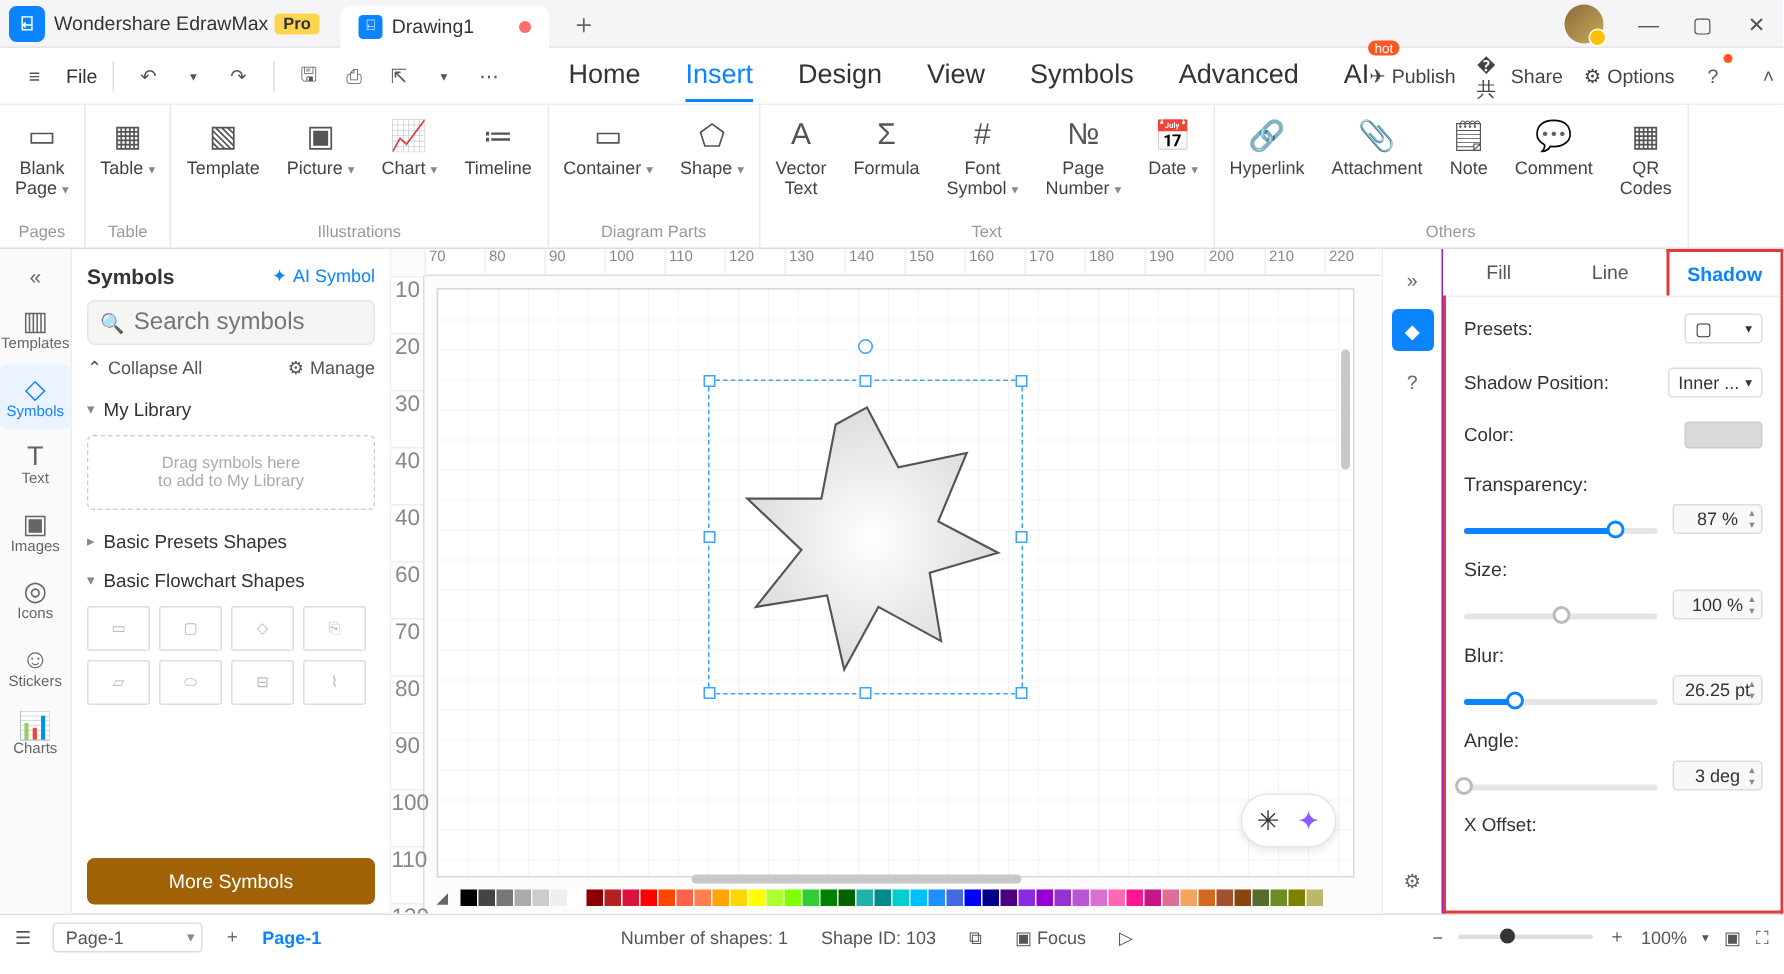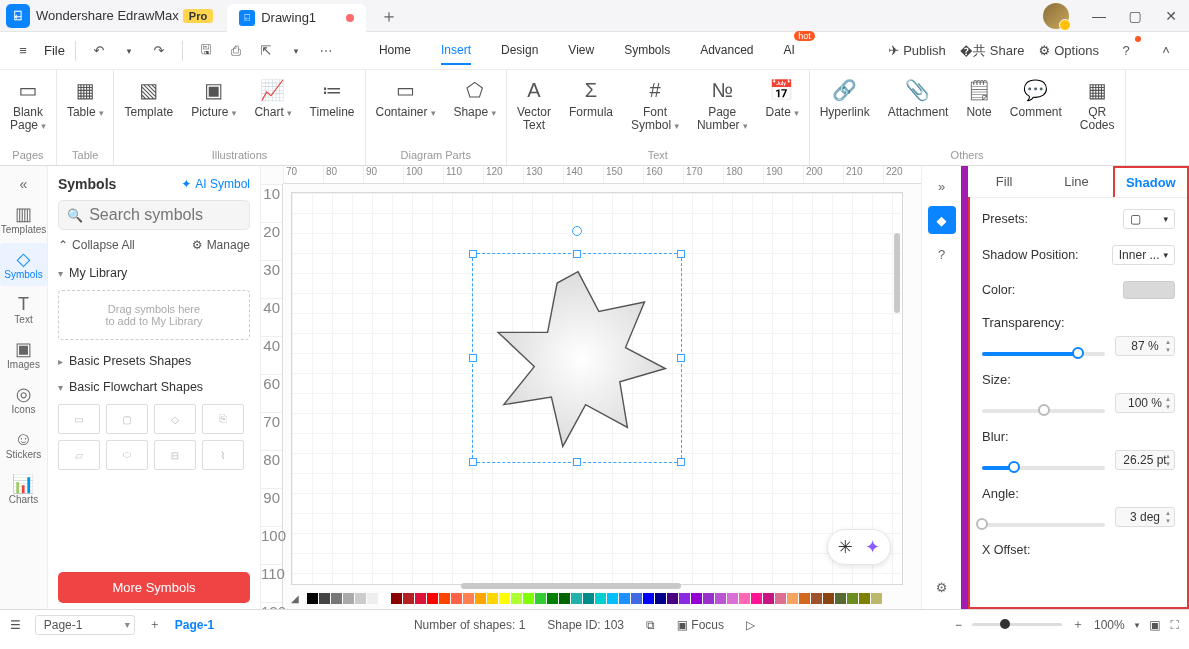--- a/index.html
+++ b/index.html
@@ -14,21 +14,21 @@
 .tab-plus { margin-left:14px; font-size:18px; color:#666; cursor:pointer; }
 .win-ctrl { margin-left:auto; display:flex; align-items:center; }
 .avatar { width:26px; height:26px; border-radius:50%; background:linear-gradient(135deg,#8a6d3b,#c9a85a); margin-right:12px; position:relative; }
 .avatar::after{content:"";position:absolute;right:-2px;bottom:-2px;width:10px;height:10px;background:#ffc107;border-radius:50%;border:1px solid #fff;}
 .wc-btn { width:36px; height:28px; display:flex; align-items:center; justify-content:center; font-size:14px; color:#555; }
 .menubar { height:38px; display:flex; align-items:center; padding:0 10px; border-bottom:1px solid #eee;}
 .mb-left { display:flex; align-items:center; gap:4px; }
 .mb-ico { width:26px; height:26px; display:flex; align-items:center; justify-content:center; color:#555; border-radius:4px; }
 .mb-sep{width:1px;height:20px;background:#ddd;margin:0 6px;}
 .menus { margin-left:40px; display:flex; gap:30px; }
-.menu-item { font-size:12px; color:#333; padding:6px 0; cursor:pointer; }
+.menu-item { font-size:18px; color:#333; padding:6px 0; cursor:pointer; }
 .menu-item.active { color:#0a84ff; border-bottom:2px solid #0a84ff; }
 .ai-badge { position:relative; }
 .ai-badge::after{content:"hot";position:absolute;top:-6px;right:-20px;background:#ff5722;color:#fff;font-size:9px;padding:0 4px;border-radius:6px;}
 .mb-right { margin-left:auto; display:flex; align-items:center; gap:14px; font-size:13px; color:#444; }
 .mb-right span{display:flex;align-items:center;gap:4px;}
 .help-dot{position:relative;}
 .help-dot::after{content:"";position:absolute;top:-2px;right:-2px;width:6px;height:6px;background:#ff5722;border-radius:50%;}
 .ribbon { height:96px; display:flex; border-bottom:1px solid #ddd; }
 .rgroup { display:flex; flex-direction:column; align-items:center; border-right:1px solid #e8e8e8; padding:6px 10px 2px; }
 .rgroup-items{display:flex;gap:18px;flex:1;align-items:flex-start;}
@@ -50,21 +50,21 @@
 .sp-search{display:flex;align-items:center;background:#f5f5f5;border:1px solid #e5e5e5;border-radius:5px;padding:5px 8px;margin-bottom:8px;color:#999;}
 .sp-search input{border:none;background:transparent;outline:none;margin-left:6px;font-size:16px;width:100%;}
 .sp-row{display:flex;justify-content:space-between;font-size:12px;color:#555;margin-bottom:8px;}
 .sp-row span{display:flex;align-items:center;gap:4px;cursor:pointer;}
 .sp-sec{font-size:12.5px;color:#333;padding:6px 0;display:flex;align-items:center;gap:6px;}
 .sp-sec::before{content:"▸";font-size:10px;color:#888;}
 .sp-sec.open::before{content:"▾";}
 .sp-drop{border:1px dashed #ccc;border-radius:4px;padding:12px 6px;text-align:center;font-size:11px;color:#aaa;margin:4px 0 8px;}
 .shape-grid{display:flex;flex-wrap:wrap;gap:6px;margin:4px 0;}
 .shape-cell{width:42px;height:30px;border:1px solid #ddd;border-radius:2px;display:flex;align-items:center;justify-content:center;color:#bbb;font-size:10px;}
-.more-btn{background:#ef4444;color:#fff;border:none;border-radius:5px;padding:8px 0;font-size:13px;margin-top:auto;cursor:pointer;}
+.more-btn{background:#a16207;color:#fff;border:none;border-radius:5px;padding:8px 0;font-size:13px;margin-top:auto;cursor:pointer;}
 .canvas-wrap{flex:1;position:relative;background:#fcfcfc;overflow:hidden;}
 .rulerx{position:absolute;top:0;left:22px;right:0;height:18px;background:#fff;border-bottom:1px solid #ddd;display:flex;font-size:10px;color:#888;}
 .rulerx div{flex:0 0 40px;border-left:1px solid #eee;padding-left:2px;}
 .rulery{position:absolute;top:18px;left:0;width:22px;bottom:0;background:#fff;border-right:1px solid #ddd;display:flex;flex-direction:column;font-size:15px;color:#888;}
 .rulery div{flex:0 0 38px;border-top:1px solid #eee;padding-top:0;text-align:right;padding-right:2px;}
 .page{position:absolute;top:26px;left:30px;right:18px;bottom:24px;background:#fff;border:1px solid #d8d8d8;background-image:linear-gradient(#f3f3f3 1px,transparent 1px),linear-gradient(90deg,#f3f3f3 1px,transparent 1px);background-size:20px 20px;}
 .sel-box{position:absolute;left:180px;top:60px;width:210px;height:210px;border:1px dashed #3aa3ff;}
 .hdl{position:absolute;width:8px;height:8px;background:#fff;border:1px solid #3aa3ff;}
 .h-tl{left:-4px;top:-4px;} .h-tr{right:-4px;top:-4px;} .h-bl{left:-4px;bottom:-4px;} .h-br{right:-4px;bottom:-4px;}
 .h-t{left:50%;top:-4px;margin-left:-4px;} .h-b{left:50%;bottom:-4px;margin-left:-4px;}
@@ -74,21 +74,21 @@
 .rot-h{position:absolute;left:50%;top:-28px;margin-left:-5px;width:10px;height:10px;border:1.5px solid #3aa3ff;border-radius:50%;}
 .float-toolbar{position:absolute;right:30px;bottom:44px;background:#fff;border:1px solid #e5e5e5;border-radius:18px;box-shadow:0 2px 6px rgba(0,0,0,.1);padding:6px 10px;display:flex;gap:12px;}
 .ft-ico{font-size:18px;}
 .palette{position:absolute;bottom:4px;left:30px;right:18px;height:14px;display:flex;gap:1px;align-items:center;}
 .palette span{width:11px;height:11px;}
 .pal-arr{font-size:10px;color:#666;margin-right:4px;}
 .rightrail{width:40px;border-left:1px solid #eee;display:flex;flex-direction:column;align-items:center;padding-top:6px;gap:6px;}
 .rr-btn{width:28px;height:28px;display:flex;align-items:center;justify-content:center;border-radius:4px;color:#666;}
 .rr-btn.active{background:#0a84ff;color:#fff;}
 .rr-gear{margin-top:auto;margin-bottom:8px;}
-.proppanel{width:228px;border-left:7px solid #a21caf;display:flex;flex-direction:column;}
+.proppanel{width:228px;border-left:1px solid #a21caf;display:flex;flex-direction:column;}
 .pp-tabs{display:flex;height:32px;border-bottom:1px solid #eee;}
 .pp-tab{flex:1;display:flex;align-items:center;justify-content:center;font-size:13px;color:#555;cursor:pointer;}
 .pp-tab.active{color:#0a84ff;font-weight:600;border:2px solid #e03a3a;border-bottom:none;}
 .pp-body{flex:1;padding:12px 12px 8px;display:flex;flex-direction:column;gap:16px;border:2px solid #e03a3a;border-top:none;margin-top:-1px;}
 .pp-row{display:flex;align-items:center;justify-content:space-between;font-size:12.5px;color:#333;}
 .pp-select{border:1px solid #ddd;border-radius:3px;padding:2px 6px;font-size:12px;background:#fff;display:flex;align-items:center;gap:4px;min-width:52px;justify-content:space-between;}
 .pp-swatch{width:52px;height:18px;background:#d9d9d9;border:1px solid #ccc;border-radius:3px;}
 .pp-slider-row{display:flex;flex-direction:column;gap:6px;}
 .slider-track{position:relative;height:4px;background:#e5e5e5;border-radius:2px;}
 .slider-fill{position:absolute;height:100%;background:#0a84ff;border-radius:2px;}

